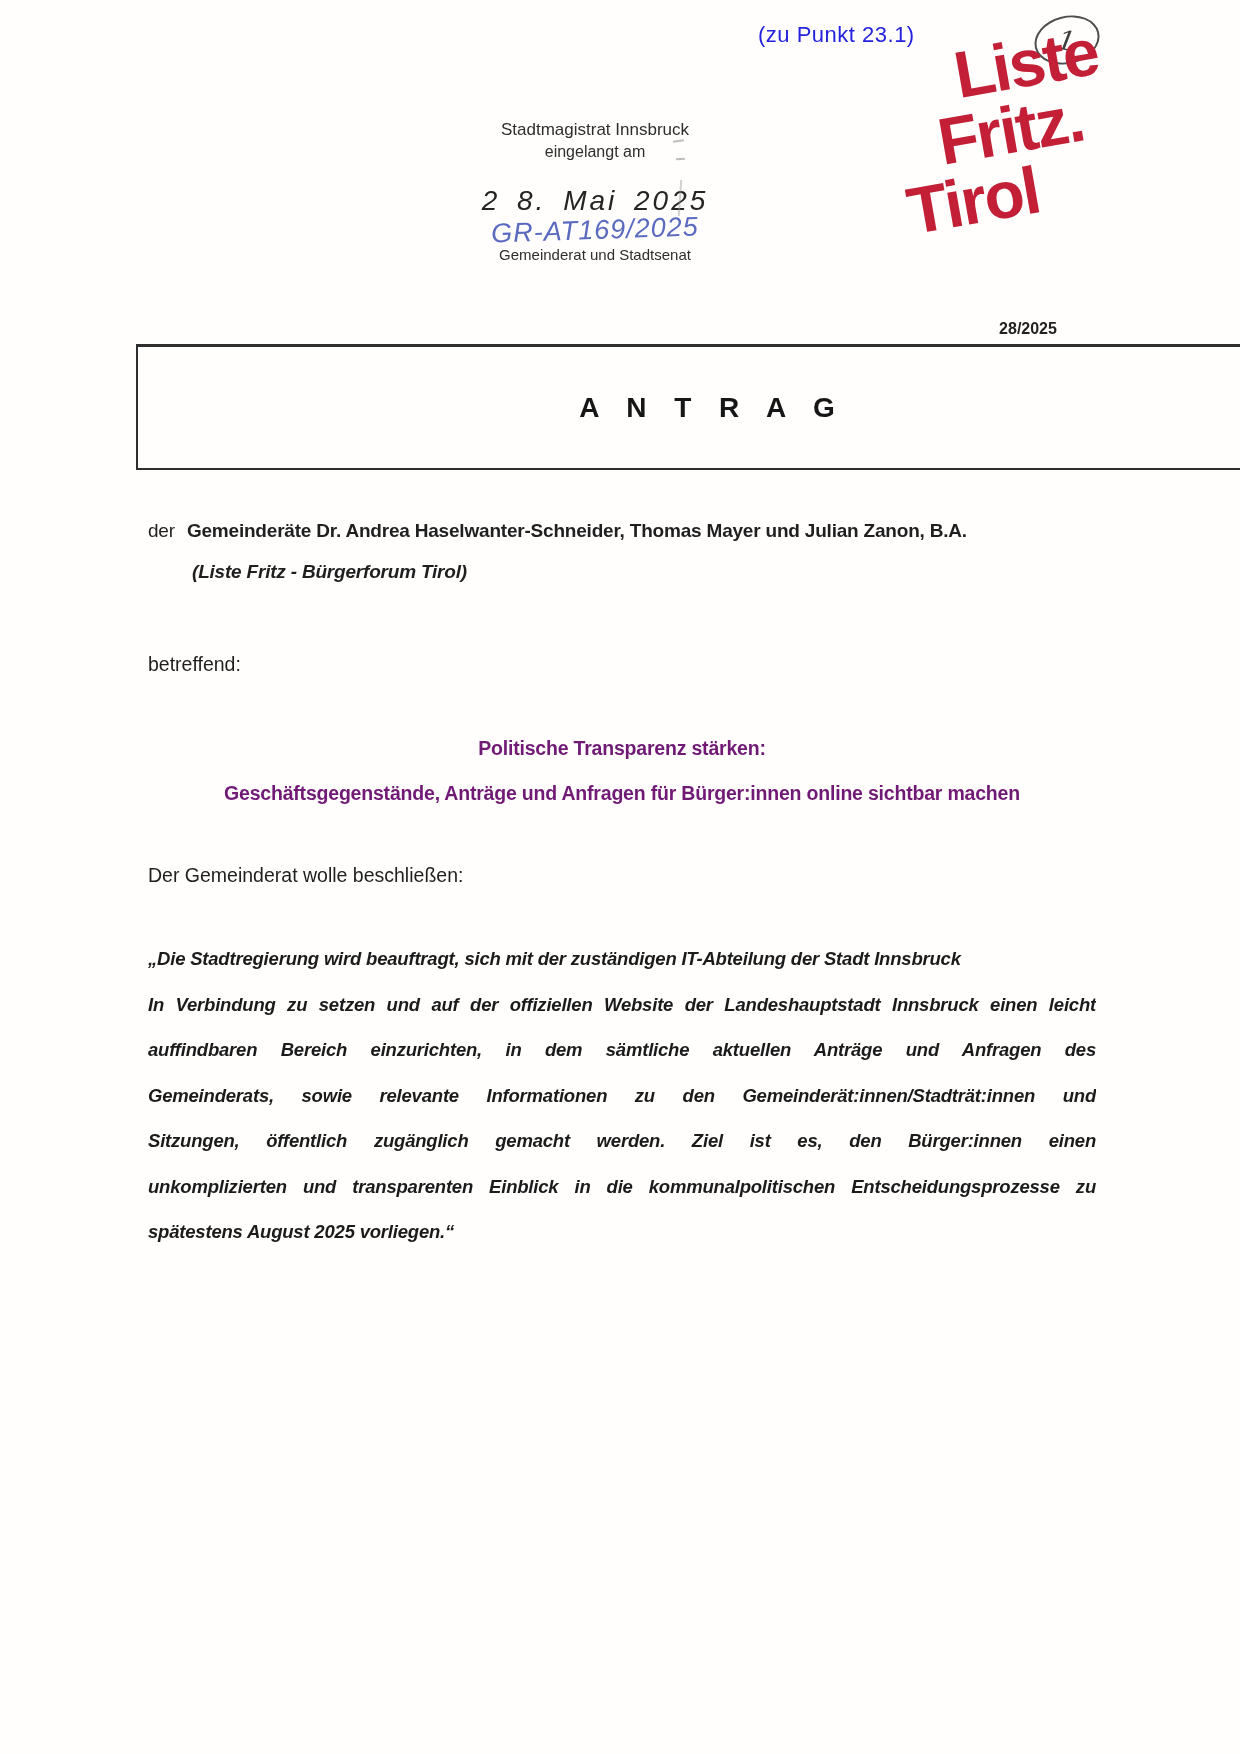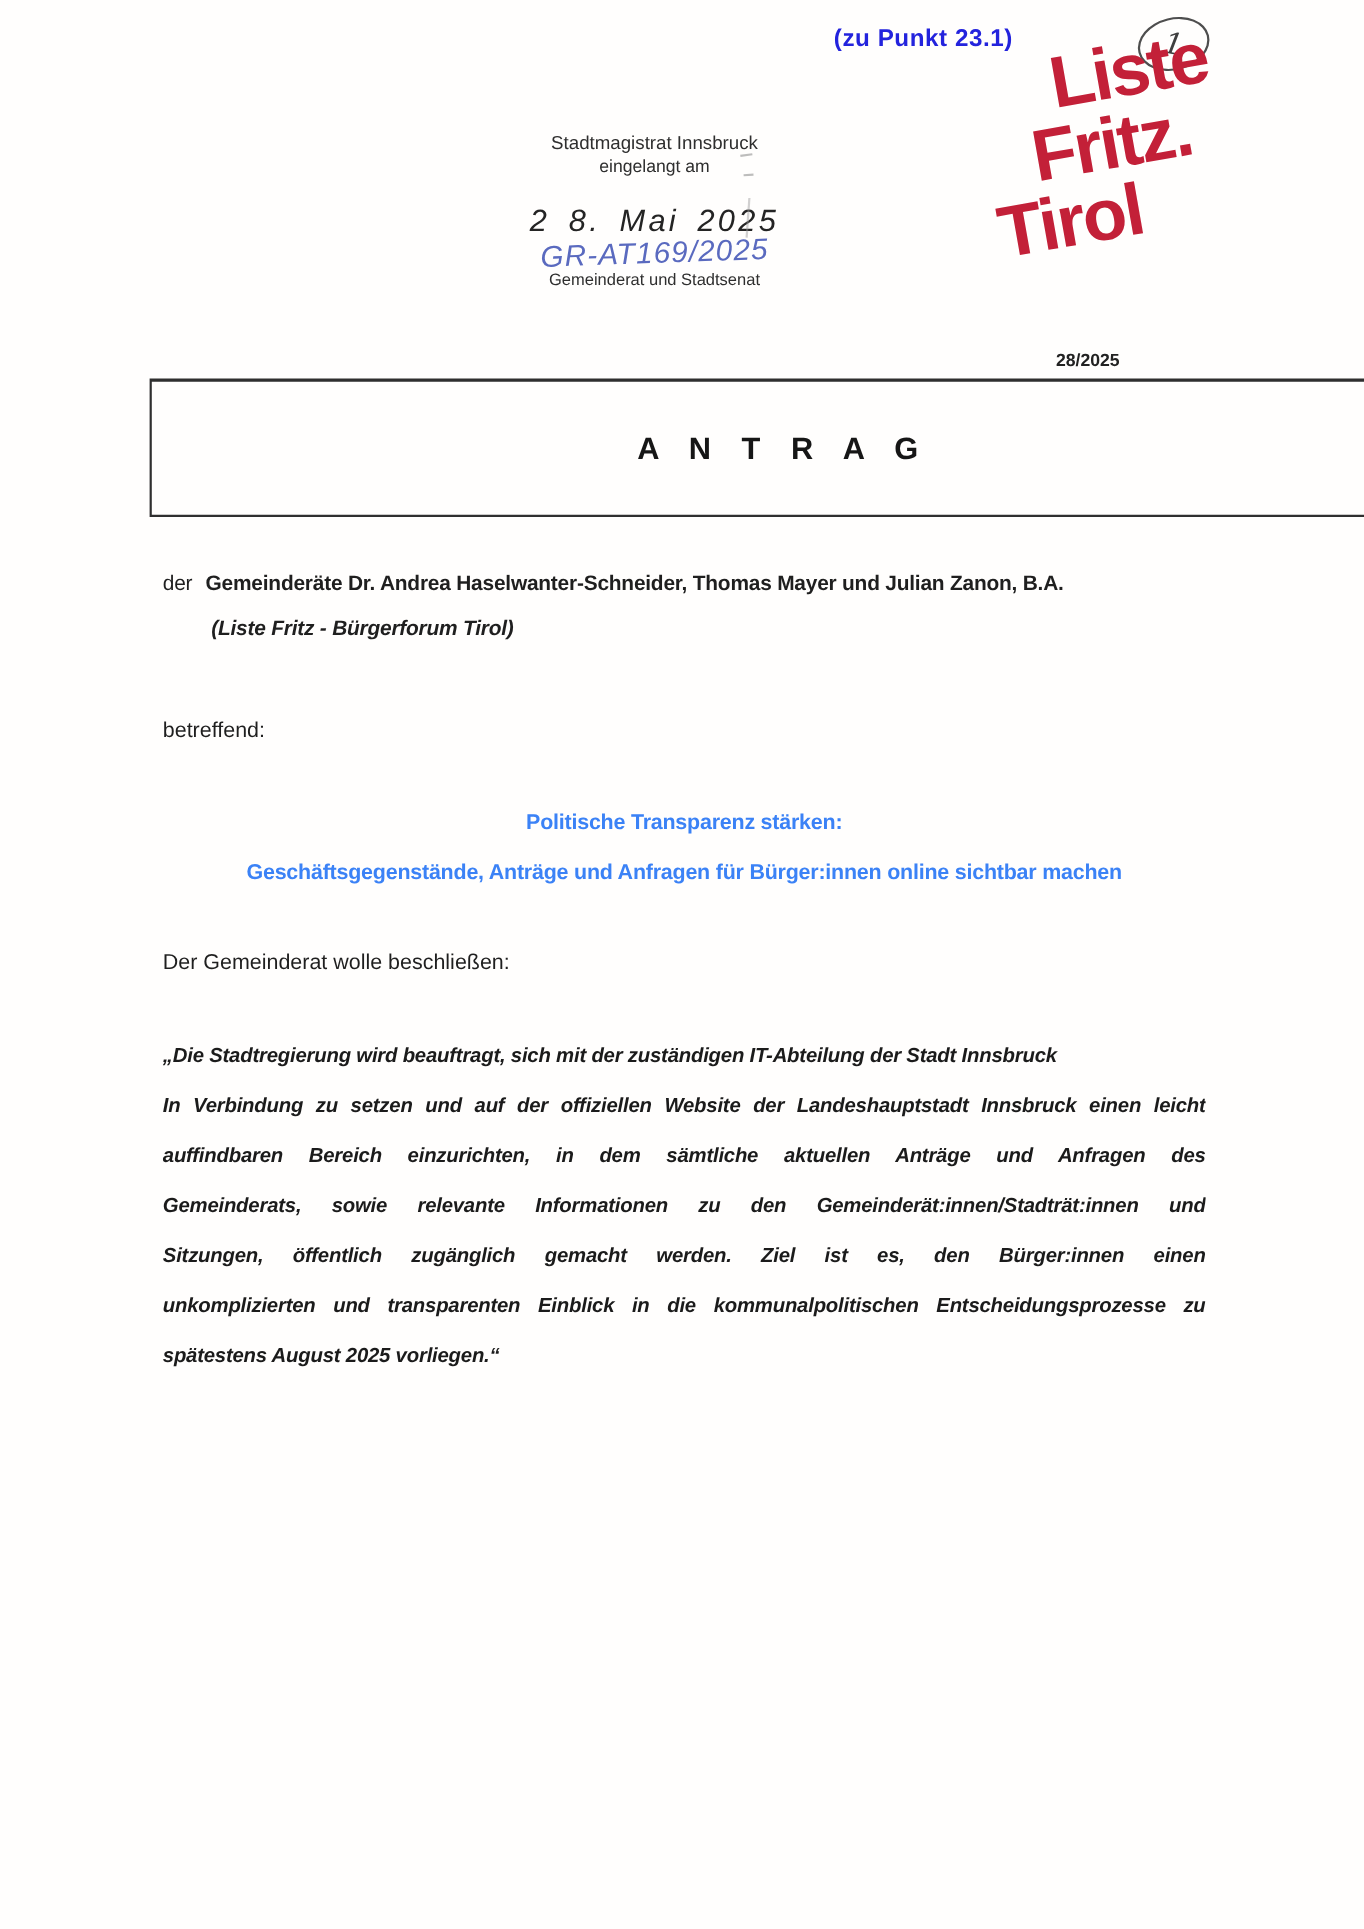--- a/index.html
+++ b/index.html
@@ -9,21 +9,21 @@
     margin:0 auto;
     background:#fffefd;
     overflow:hidden;
     font-family:"Liberation Sans", sans-serif;
     color:#1f1f1f;
   }
 
   
   .ref-note{
     position:absolute;left:758px;top:22px;
-    font-size:22px;color:#2323dd;letter-spacing:.5px;font-weight:bold;
+    font-size:22px;color:#2323dd;letter-spacing:.5px;
   }
 
   
   .circle-1{
     position:absolute;left:1034px;top:16px;width:62px;height:44px;
     border:2.5px solid #4e4e4e;border-radius:50%;
     transform:rotate(-14deg);
     display:flex;align-items:center;justify-content:center;
   }
   .circle-1 span{
@@ -64,21 +64,21 @@
 
   
   .pen-mark{position:absolute;background:#9a9a9a;opacity:.65;}
   .pm1{left:673px;top:140px;width:11px;height:2px;transform:rotate(-8deg);}
   .pm2{left:676px;top:158px;width:9px;height:2px;transform:rotate(-4deg);}
   .pm3{left:679px;top:180px;width:2px;height:36px;transform:rotate(4deg);opacity:.45;}
 
   
   .doc-number{
     position:absolute;left:960px;top:320px;width:136px;
-    text-align:left;font-size:16px;font-weight:bold;color:#222;
+    text-align:center;font-size:16px;font-weight:bold;color:#222;
   }
 
   
   .antrag-box{
     position:absolute;left:136px;top:344px;width:1152px;height:126px;
     border:2px solid #2f2f2f;border-top-width:3px;
     display:flex;align-items:center;justify-content:center;
     box-sizing:border-box;
   }
   .antrag-title{
@@ -95,21 +95,21 @@
     position:absolute;left:192px;top:561px;
     font-size:19px;font-weight:bold;font-style:italic;letter-spacing:-.2px;text-align:right;
   }
 
   .subject-label{
     position:absolute;left:148px;top:653px;font-size:19.5px;
   }
 
   .subject-title1,.subject-title2{
     position:absolute;left:136px;width:972px;text-align:center;
-    font-weight:bold;font-size:19.5px;letter-spacing:-.2px;color:#3b82f6;
+    font-weight:bold;font-size:19.5px;letter-spacing:-.2px;color:#701a75;
   }
   .subject-title1{top:737px;}
   .subject-title2{top:782px;}
 
   .motion-intro{
     position:absolute;left:148px;top:864px;font-size:19.5px;
   }
 
   
   .motion-body{

